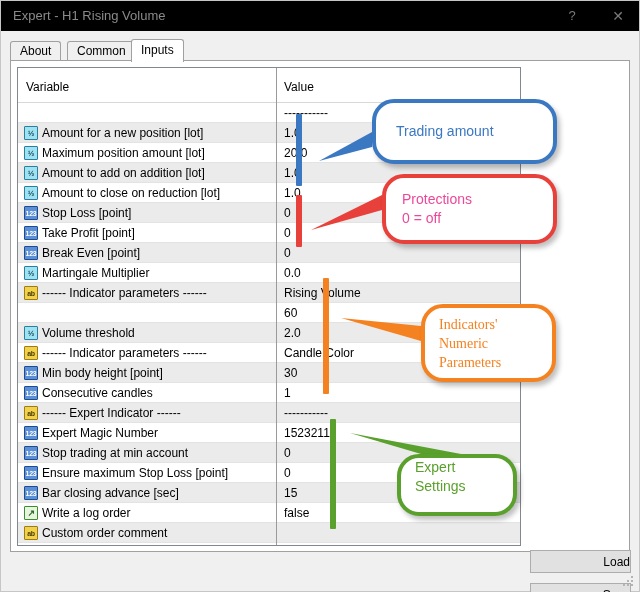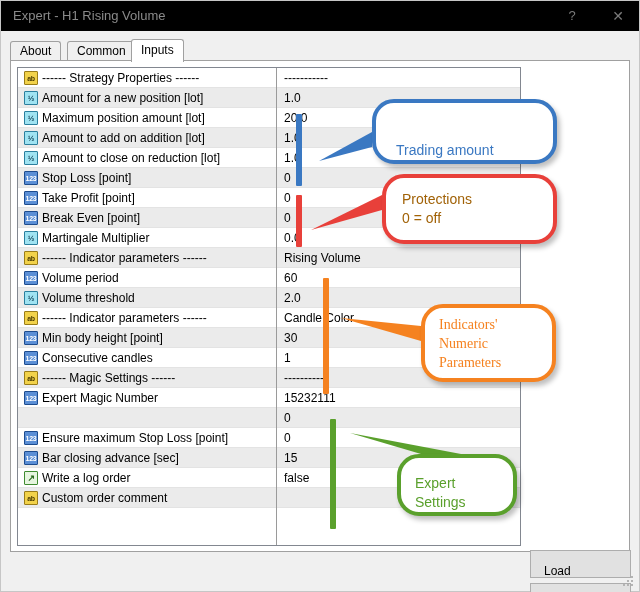--- a/index.html
+++ b/index.html
@@ -251,22 +251,22 @@
 
   
   .btn {
     position: absolute;
     box-sizing: border-box;
     background: #e1e1e1;
     border: 1px solid #adadad;
     font-size: 12px;
     color: #000;
     font-family: "Liberation Sans", sans-serif;
-    text-align: left;
-    padding: 13px;
+    text-align: right;
+    padding: 0;
   }
   #btn-load { left: 519px; top: 489px; width: 101px; height: 23px; }
   #btn-save { left: 519px; top: 522px; width: 101px; height: 23px; }
 
   
   #resize-grip {
     position: absolute;
     right: 3px; bottom: 3px;
     width: 12px; height: 12px;
   }
@@ -293,26 +293,26 @@
         <div class="tab" style="left: 0px;">About</div>
         <div class="tab" style="left: 57px;">Common</div>
         <div class="tab active" style="left: 121px;">Inputs</div>
       </div>
 
     <div id="tabpage">
 
       <div id="grid">
         <div id="grid-inner">
           <div class="col-divider"></div>
+          <div class="grid-header">
+            <div class="hcell" id="hcell-variable">Variable</div>
+            <div class="hcell" id="hcell-value">Value</div>
+          </div>
           <div id="grid-rows">
               <div class="grid-row">
-                <div class="cell-var">
-                  <span class="type-icon t-string">ab</span>
-                  <span class="var-label">------ Strategy Properties ------</span>
-                </div>
                 <div class="cell-val">-----------</div>
               </div>
               <div class="grid-row alt">
                 <div class="cell-var">
                   <span class="type-icon t-double">½</span>
                   <span class="var-label">Amount for a new position [lot]</span>
                 </div>
                 <div class="cell-val">1.0</div>
               </div>
               <div class="grid-row">
@@ -365,24 +365,20 @@
                 <div class="cell-val">0.0</div>
               </div>
               <div class="grid-row alt">
                 <div class="cell-var">
                   <span class="type-icon t-string">ab</span>
                   <span class="var-label">------ Indicator parameters ------</span>
                 </div>
                 <div class="cell-val">Rising Volume</div>
               </div>
               <div class="grid-row">
-                <div class="cell-var">
-                  <span class="type-icon t-int">123</span>
-                  <span class="var-label">Volume period</span>
-                </div>
                 <div class="cell-val">60</div>
               </div>
               <div class="grid-row alt">
                 <div class="cell-var">
                   <span class="type-icon t-double">½</span>
                   <span class="var-label">Volume threshold</span>
                 </div>
                 <div class="cell-val">2.0</div>
               </div>
               <div class="grid-row">
@@ -402,32 +398,36 @@
               <div class="grid-row">
                 <div class="cell-var">
                   <span class="type-icon t-int">123</span>
                   <span class="var-label">Consecutive candles</span>
                 </div>
                 <div class="cell-val">1</div>
               </div>
               <div class="grid-row alt">
                 <div class="cell-var">
                   <span class="type-icon t-string">ab</span>
-                  <span class="var-label">------ Magic Settings ------</span>
+                  <span class="var-label">------ Expert Indicator ------</span>
                 </div>
                 <div class="cell-val">-----------</div>
               </div>
               <div class="grid-row">
                 <div class="cell-var">
                   <span class="type-icon t-int">123</span>
                   <span class="var-label">Expert Magic Number</span>
                 </div>
                 <div class="cell-val">15232111</div>
               </div>
               <div class="grid-row alt">
+                <div class="cell-var">
+                  <span class="type-icon t-int">123</span>
+                  <span class="var-label">Stop trading at min account</span>
+                </div>
                 <div class="cell-val">0</div>
               </div>
               <div class="grid-row">
                 <div class="cell-var">
                   <span class="type-icon t-int">123</span>
                   <span class="var-label">Ensure maximum Stop Loss [point]</span>
                 </div>
                 <div class="cell-val">0</div>
               </div>
               <div class="grid-row alt">
@@ -467,42 +467,42 @@
         <i style="left: 4px; top: 8px;"></i>
         <i style="left: 8px; top: 8px;"></i>
       </div>
   </div>
 
   <div id="annotation-layer">
       <div class="marker-bar" style="left: 295px; top: 113px; height: 72px; background: rgb(58, 120, 194);"></div>
       <svg class="callout-tail" width="640" height="592" style="left: 0px; top: 0px;">
         <polygon points="371,146 371,131 318,160" fill="#3a78c2"></polygon>
       </svg>
-      <div class="callout" style="left: 371px; top: 98px; width: 185px; height: 65px; border-color: rgb(58, 120, 194); display: flex; align-items: flex-end;">
+      <div class="callout" style="left: 371px; top: 98px; width: 185px; height: 65px; border-color: rgb(58, 120, 194); display: flex; align-items: center;">
         <div class="callout-text" style="color: rgb(58, 120, 194); padding-left: 20px;">Trading amount</div>
       </div>
       <div class="marker-bar" style="left: 295px; top: 194px; height: 52px; background: rgb(232, 64, 58);"></div>
       <svg class="callout-tail" width="640" height="592" style="left: 0px; top: 0px;">
         <polygon points="381,209 381,194 310,229" fill="#e8403a"></polygon>
       </svg>
       <div class="callout" style="left: 381px; top: 173px; width: 175px; height: 70px; border-color: rgb(232, 64, 58); display: flex; align-items: center;">
-        <div class="callout-text" style="color: #a16207; padding-left: 16px;">Protections
+        <div class="callout-text" style="color: #ec4899; padding-left: 16px;">Protections
 0 = off</div>
       </div>
       <div class="marker-bar" style="left: 322px; top: 277px; height: 116px; background: rgb(245, 130, 32);"></div>
       <svg class="callout-tail" width="640" height="592" style="left: 0px; top: 0px;">
         <polygon points="420,325 420,340 340,317" fill="#f58220"></polygon>
       </svg>
       <div class="callout" style="left: 420px; top: 303px; width: 135px; height: 78px; border-color: rgb(245, 130, 32); display: flex; align-items: center; font-family: Liberation Serif, serif;">
         <div class="callout-text" style="color: rgb(245, 130, 32); padding-left: 14px;">Indicators'
 Numeric
 Parameters</div>
       </div>
       <div class="marker-bar" style="left: 329px; top: 418px; height: 110px; background: rgb(90, 160, 44);"></div>
       <svg class="callout-tail" width="640" height="592" style="left: 0px; top: 0px;">
         <polygon points="420,453 460,453 349,432" fill="#5aa02c"></polygon>
       </svg>
-      <div class="callout" style="left: 396px; top: 453px; width: 120px; height: 62px; border-color: rgb(90, 160, 44); display: flex; align-items: flex-end;">
+      <div class="callout" style="left: 396px; top: 453px; width: 120px; height: 62px; border-color: rgb(90, 160, 44); display: flex; align-items: flex-start;">
         <div class="callout-text" style="color: rgb(90, 160, 44); padding-left: 14px;">Expert
 Settings</div>
       </div>
     </div>
 </div>
 
 </body></html>

